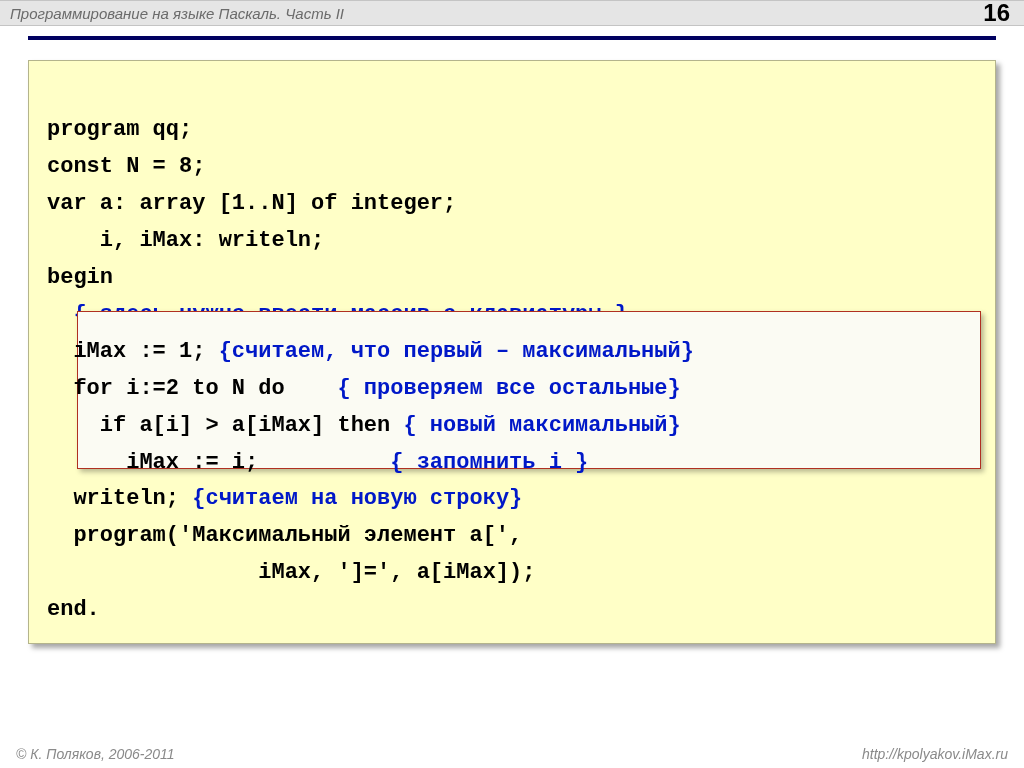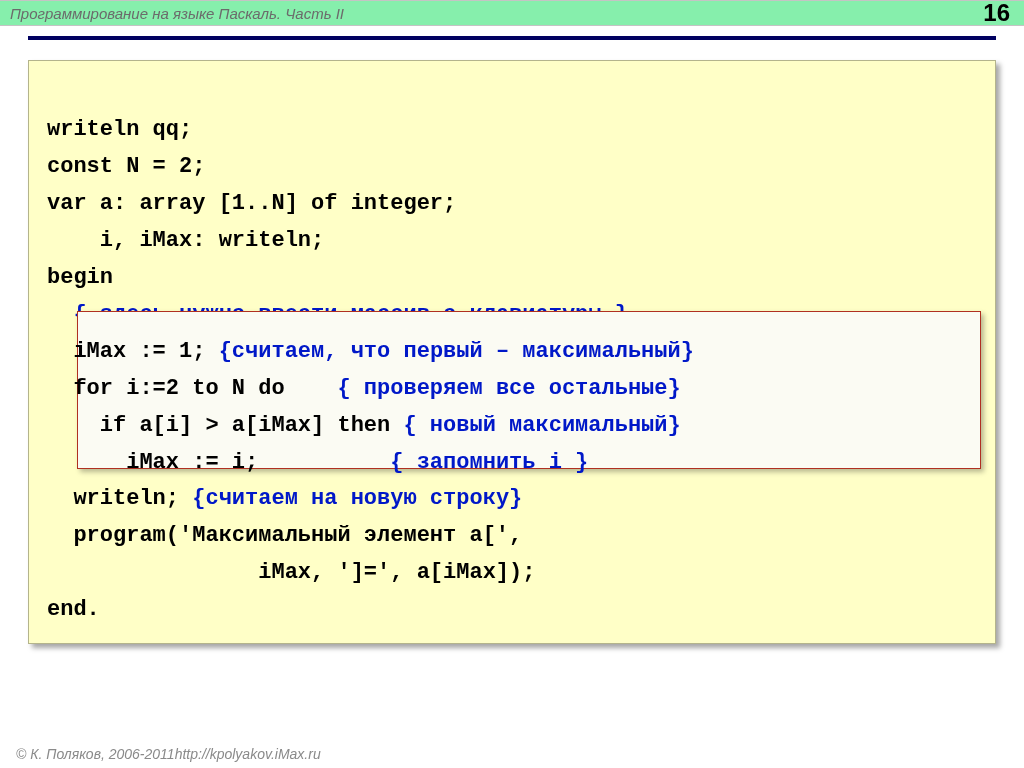--- a/index.html
+++ b/index.html
@@ -8,21 +8,21 @@
     font-family: Arial, Helvetica, sans-serif;
     background: #fff;
     overflow: hidden;
   }
   .slide {
     width: 1024px; height: 768px;
     display: flex; flex-direction: column;
     position: relative;
   }
   .topbar {
-    background: #86efac;
+    background: #e5e5e5;
     display: flex; align-items: center; justify-content: space-between;
     padding: 2px 14px 2px 10px;
     height: 26px;
     border-top: 1px solid #c4c4c4;
     border-bottom: 1px solid #c4c4c4;
   }
   .topbar .course {
     color: #6b6b6b; font-style: italic; font-size: 15px;
   }
   .topbar .page {
@@ -66,43 +66,43 @@
     pointer-events: none;
   }
   .highlight-content {
     position: relative;
     z-index: 2;
     padding-left: 8px;
     margin-left: -8px;
   }
   .footer {
     position: absolute; left: 0; right: 0; bottom: 6px;
-    display: flex; 
+    display: flex; justify-content: space-between;
     padding: 0 16px;
     color: #8a8a8a; font-style: italic; font-size: 14px;
   }
 </style>
 </head>
 <body>
 
 <div class="slide">
 
   <div class="topbar">
     <div class="course">Программирование на языке Паскаль. Часть II</div>
     <div class="page">16</div>
   </div>
 
   <div class="title-area">
     <div class="underline"></div>
   </div>
 
   <div class="content">
     <div class="codebox">
-<span>writeln qq;</span>
-<span>const N = 2;</span>
+<span>program qq;</span>
+<span>const N = 8;</span>
 <span>var a: array [1..N] of integer;</span>
 <span>    i, iMax: writeln;</span>
 <span>begin</span>
 <span>  </span><span class="cmt">{ здесь нужно ввести массив с клавиатуры }</span>
 <div class="highlight-box" style="left:48px; right:14px; top:250px; height:158px;"></div><span class="highlight-content"><span>  iMax := 1; </span><span class="cmt">{считаем, что первый – максимальный}</span>
 <span>  for i:=2 to N do    </span><span class="cmt">{ проверяем все остальные}</span>
 <span>    if a[i] &gt; a[iMax] then </span><span class="cmt">{ новый максимальный}</span>
 <span>      iMax := i;          </span><span class="cmt">{ запомнить i }</span></span>
 <span>  writeln; </span><span class="cmt">{считаем на новую строку}</span>
 <span>  program('Максимальный элемент a[',</span>

